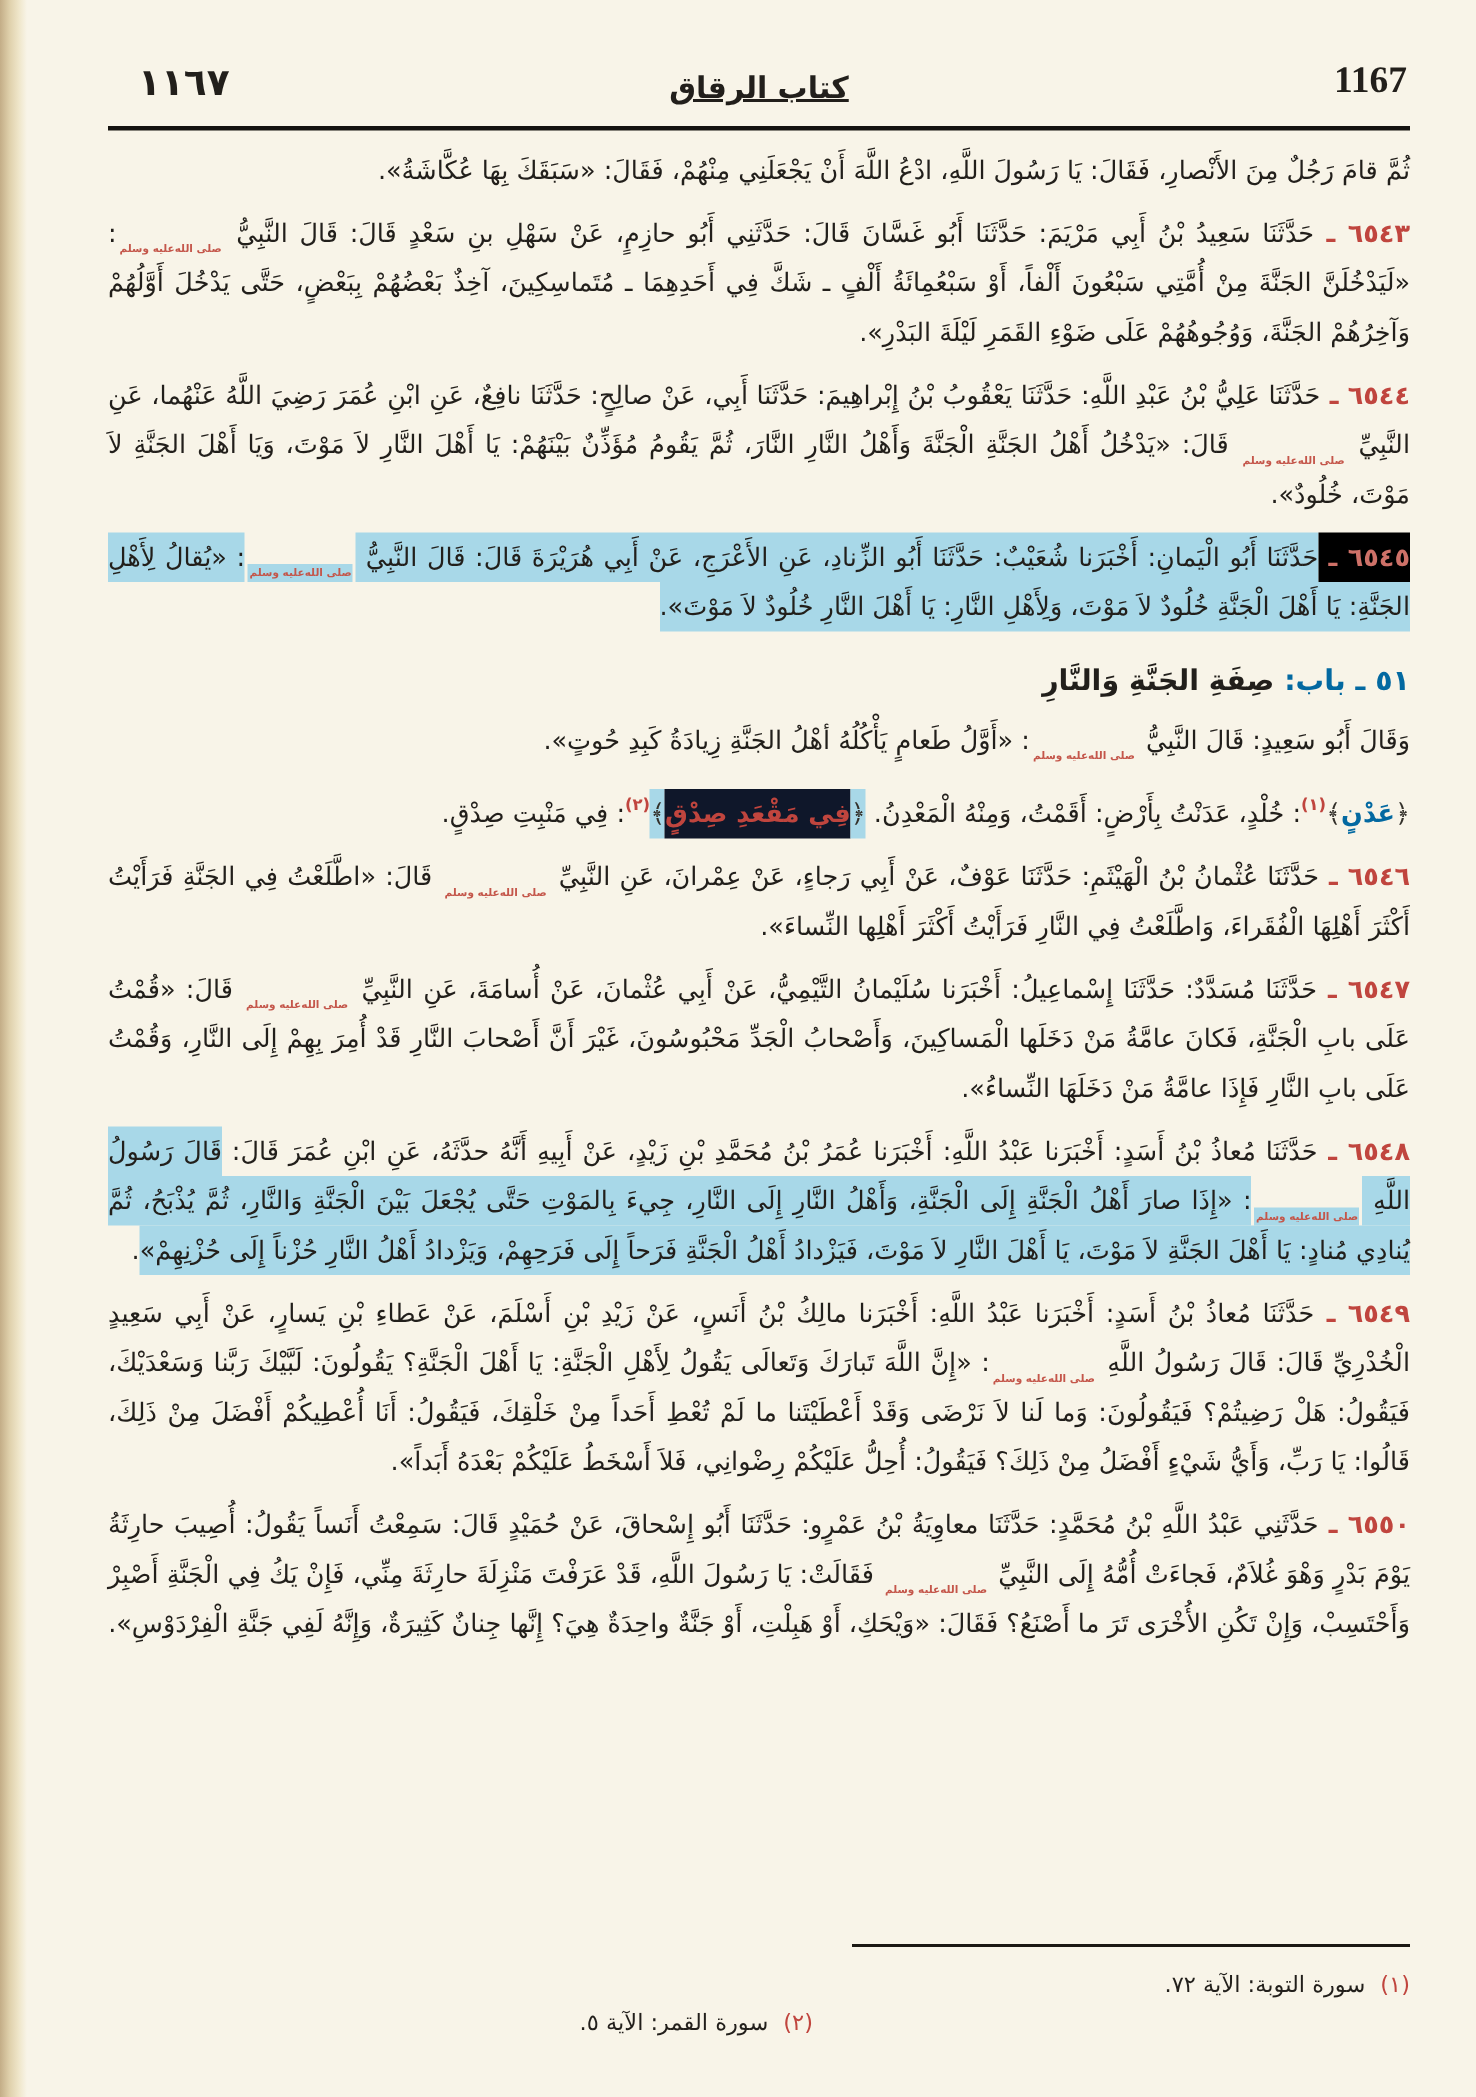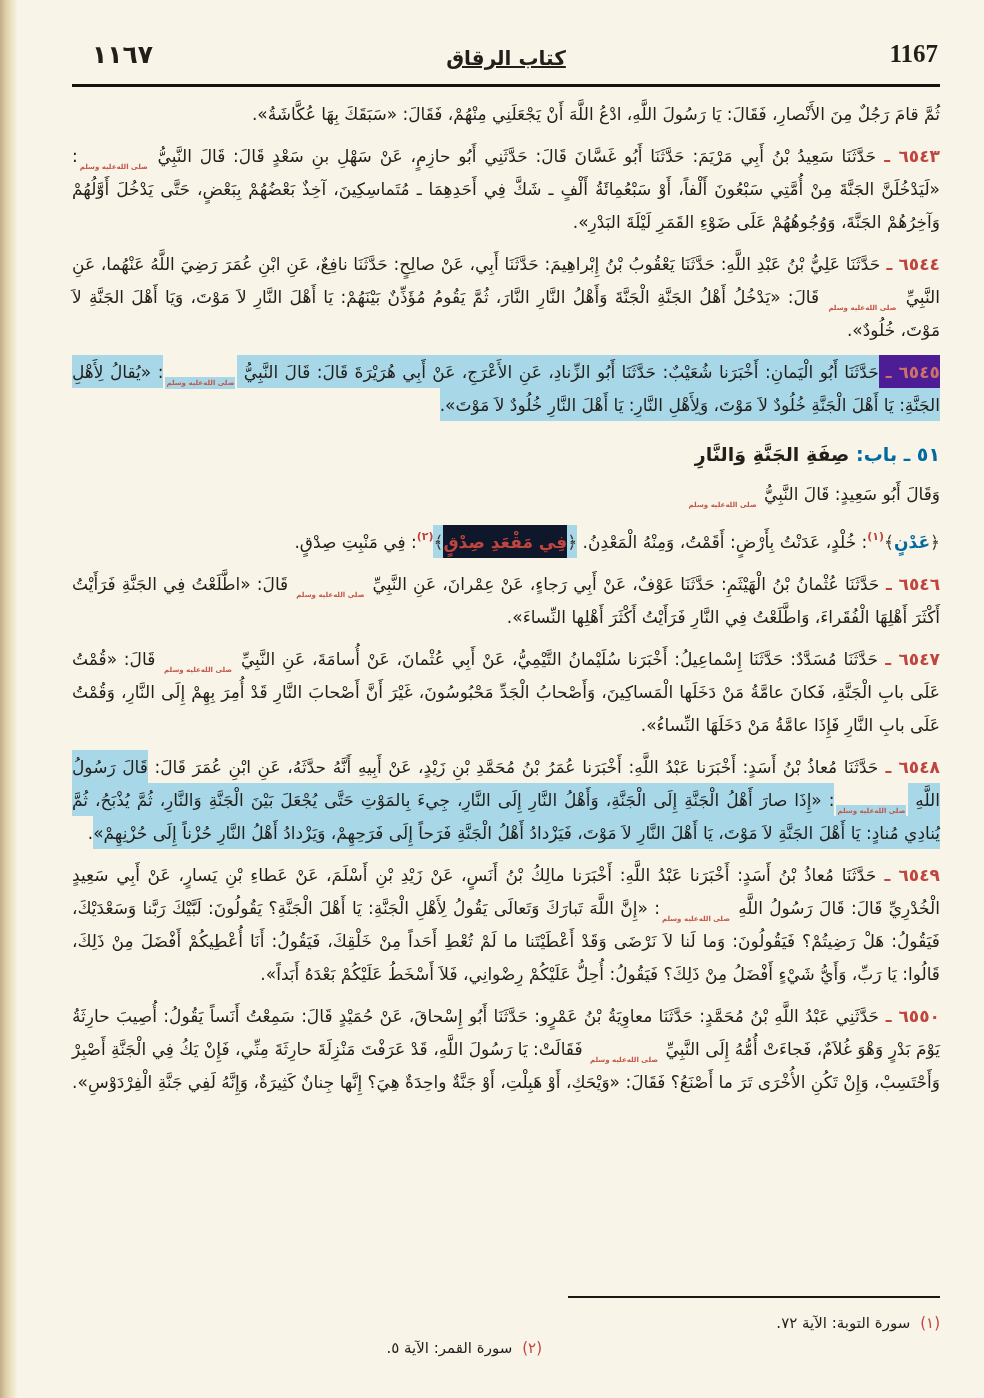--- a/index.html
+++ b/index.html
@@ -21,21 +21,21 @@
   .header-rule{position:absolute;top:84px;left:72px;right:44px;height:3px;background:#15130f;}
   
   .body-text{
     position:absolute;top:98px;right:44px;left:72px;
     direction:rtl;text-align:justify;
     font-size:17px;line-height:33px;
   }
   .para{margin:0 0 9px 0;}
   .para.bab{margin:15px 0 7px 0;font-size:19px;font-weight:bold;line-height:34px;}
   .seg-num{color:#c0453e;font-weight:bold;margin-top:40px;}
-  .seg-numhl{color:#ce7168;font-weight:bold;background:#4c1d95;padding:7px 0 6px;}
+  .seg-numhl{color:#ce7168;font-weight:bold;background:#000000;padding:7px 0 6px;}
   .seg-hl{background:#a8d8e8;padding:7px 0 6px;}
   .seg-red{color:#0369a1;font-weight:bold;}
   .seg-redhl{color:#c0453e;font-weight:bold;background:#0f172a;padding:7px 0 6px;}
   .seg-bracket{color:#33302a;}
   .seg-brackethl{color:#33302a;background:#a8d8e8;padding:7px 0 6px;}
   .seg-fnref{color:#c0453e;font-size:11px;vertical-align:8px;font-weight:bold;}
   .saw{
     display:inline-flex;flex-direction:row;align-items:center;justify-content:flex-end;
     font-size:7px;line-height:8px;color:#c4564a;font-weight:bold;
     vertical-align:-7px;margin:0 2px;min-width:24px;
@@ -72,21 +72,21 @@
         <span>عليه وسلم</span>
       </span><span> قَالَ: «يَدْخُلُ أَهْلُ الجَنَّةِ الْجَنَّةَ وَأَهْلُ النَّارِ النَّارَ، ثُمَّ يَقُومُ مُؤَذِّنٌ بَيْنَهُمْ: يَا أَهْلَ النَّارِ لاَ مَوْتَ، وَيَا أَهْلَ الجَنَّةِ لاَ مَوْتَ، خُلُودٌ».</span></div>
     <div class="para "><span class="seg-numhl">٦٥٤٥ ـ </span><span class="seg-hl">حَدَّثَنَا أَبُو الْيَمانِ: أَخْبَرَنا شُعَيْبٌ: حَدَّثَنَا أَبُو الزِّنادِ، عَنِ الأَعْرَجِ، عَنْ أَبِي هُرَيْرَةَ قَالَ: قَالَ النَّبِيُّ </span><span class="saw seg-hl">
         <span>صلى الله</span>
         <span>عليه وسلم</span>
       </span><span class="seg-hl">: «يُقالُ لِأَهْلِ الجَنَّةِ: يَا أَهْلَ الْجَنَّةِ خُلُودٌ لاَ مَوْتَ، وَلِأَهْلِ النَّارِ: يَا أَهْلَ النَّارِ خُلُودٌ لاَ مَوْتَ».</span></div>
     <div class="para bab"><span class="seg-red">٥١ ـ باب: </span><span>صِفَةِ الجَنَّةِ وَالنَّارِ</span></div>
     <div class="para "><span>وَقَالَ أَبُو سَعِيدٍ: قَالَ النَّبِيُّ </span><span class="saw">
         <span>صلى الله</span>
         <span>عليه وسلم</span>
-      </span></div>
+      </span><span>: «أَوَّلُ طَعامٍ يَأْكُلُهُ أهْلُ الجَنَّةِ زِيادَةُ كَبِدِ حُوتٍ».</span></div>
     <div class="para "><span class="seg-bracket">﴿</span><span class="seg-red">عَدْنٍ</span><span class="seg-bracket">﴾</span><span class="seg-fnref">(١)</span><span>: خُلْدٍ، عَدَنْتُ بِأَرْضٍ: أَقَمْتُ، وَمِنْهُ الْمَعْدِنُ. </span><span class="seg-brackethl">﴿</span><span class="seg-redhl">فِي مَقْعَدِ صِدْقٍ</span><span class="seg-brackethl">﴾</span><span class="seg-fnref">(٢)</span><span>: فِي مَنْبِتِ صِدْقٍ.</span></div>
     <div class="para "><span class="seg-num">٦٥٤٦ ـ </span><span>حَدَّثَنَا عُثْمانُ بْنُ الْهَيْثَمِ: حَدَّثَنَا عَوْفٌ، عَنْ أَبِي رَجاءٍ، عَنْ عِمْرانَ، عَنِ النَّبِيِّ </span><span class="saw">
         <span>صلى الله</span>
         <span>عليه وسلم</span>
       </span><span> قَالَ: «اطَّلَعْتُ فِي الجَنَّةِ فَرَأَيْتُ أَكْثَرَ أَهْلِهَا الْفُقَراءَ، وَاطَّلَعْتُ فِي النَّارِ فَرَأَيْتُ أَكْثَرَ أَهْلِها النِّساءَ».</span></div>
     <div class="para "><span class="seg-num">٦٥٤٧ ـ </span><span>حَدَّثَنَا مُسَدَّدٌ: حَدَّثَنَا إِسْماعِيلُ: أَخْبَرَنا سُلَيْمانُ التَّيْمِيُّ، عَنْ أَبِي عُثْمانَ، عَنْ أُسامَةَ، عَنِ النَّبِيِّ </span><span class="saw">
         <span>صلى الله</span>
         <span>عليه وسلم</span>
       </span><span> قَالَ: «قُمْتُ عَلَى بابِ الْجَنَّةِ، فَكانَ عامَّةُ مَنْ دَخَلَها الْمَساكِينَ، وَأَصْحابُ الْجَدِّ مَحْبُوسُونَ، غَيْرَ أَنَّ أَصْحابَ النَّارِ قَدْ أُمِرَ بِهِمْ إِلَى النَّارِ، وَقُمْتُ عَلَى بابِ النَّارِ فَإِذَا عامَّةُ مَنْ دَخَلَهَا النِّساءُ».</span></div>
     <div class="para "><span class="seg-num">٦٥٤٨ ـ </span><span>حَدَّثَنَا مُعاذُ بْنُ أَسَدٍ: أَخْبَرَنا عَبْدُ اللَّهِ: أَخْبَرَنا عُمَرُ بْنُ مُحَمَّدِ بْنِ زَيْدٍ، عَنْ أَبِيهِ أَنَّهُ حدَّثَهُ، عَنِ ابْنِ عُمَرَ قَالَ: </span><span class="seg-hl">قَالَ رَسُولُ اللَّهِ </span><span class="saw seg-hl">

